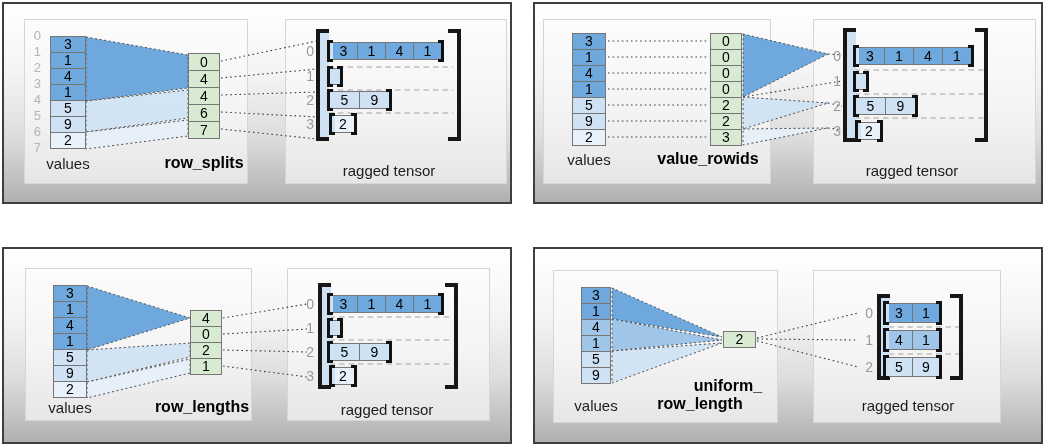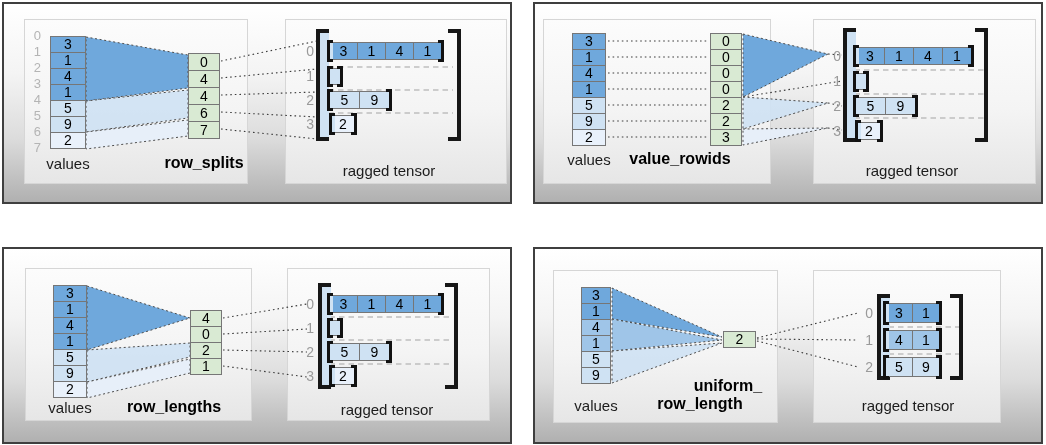--- a/index.html
+++ b/index.html
@@ -206,21 +206,21 @@
       <div class="rcell l" style="width:31px">5</div>
       <div class="rcell l" style="width:31px">9</div>
       <span class="bk r"></span>
     </div>
     <div class="rrow" style="left:855px;top:122px;height:18px">
       <span class="bk l"></span>
       <div class="rcell xl" style="width:24px">2</div>
       <span class="bk r"></span>
     </div>
     <div class="lab" style="left:549px;top:151px;width:80px">values</div>
-    <div class="lab b" style="left:620px;top:150px;width:120px">value_rowids</div>
+    <div class="lab b" style="left:648px;top:150px;width:120px">value_rowids</div>
     <div class="lab" style="left:847px;top:162px;width:130px">ragged tensor</div>
   </div>
 
   <div>
     <div class="col" style="left:53px;top:285px;width:34px">
       <div class="cell d">3</div>
       <div class="cell d">1</div>
       <div class="cell d">4</div>
       <div class="cell d">1</div>
       <div class="cell l">5</div>
@@ -257,21 +257,21 @@
       <div class="rcell l" style="width:31px">5</div>
       <div class="rcell l" style="width:31px">9</div>
       <span class="bk r"></span>
     </div>
     <div class="rrow" style="left:329px;top:367px;height:18px">
       <span class="bk l"></span>
       <div class="rcell xl" style="width:24px">2</div>
       <span class="bk r"></span>
     </div>
     <div class="lab" style="left:30px;top:399px;width:80px">values</div>
-    <div class="lab b" style="left:114px;top:398px;width:120px">row_lengths</div>
+    <div class="lab b" style="left:142px;top:398px;width:120px">row_lengths</div>
     <div class="lab" style="left:322px;top:401px;width:130px">ragged tensor</div>
   </div>
 
   <div>
     <div class="col" style="left:581px;top:287px;width:30px">
       <div class="cell d">3</div>
       <div class="cell d">1</div>
       <div class="cell m">4</div>
       <div class="cell m">1</div>
       <div class="cell l">5</div>

